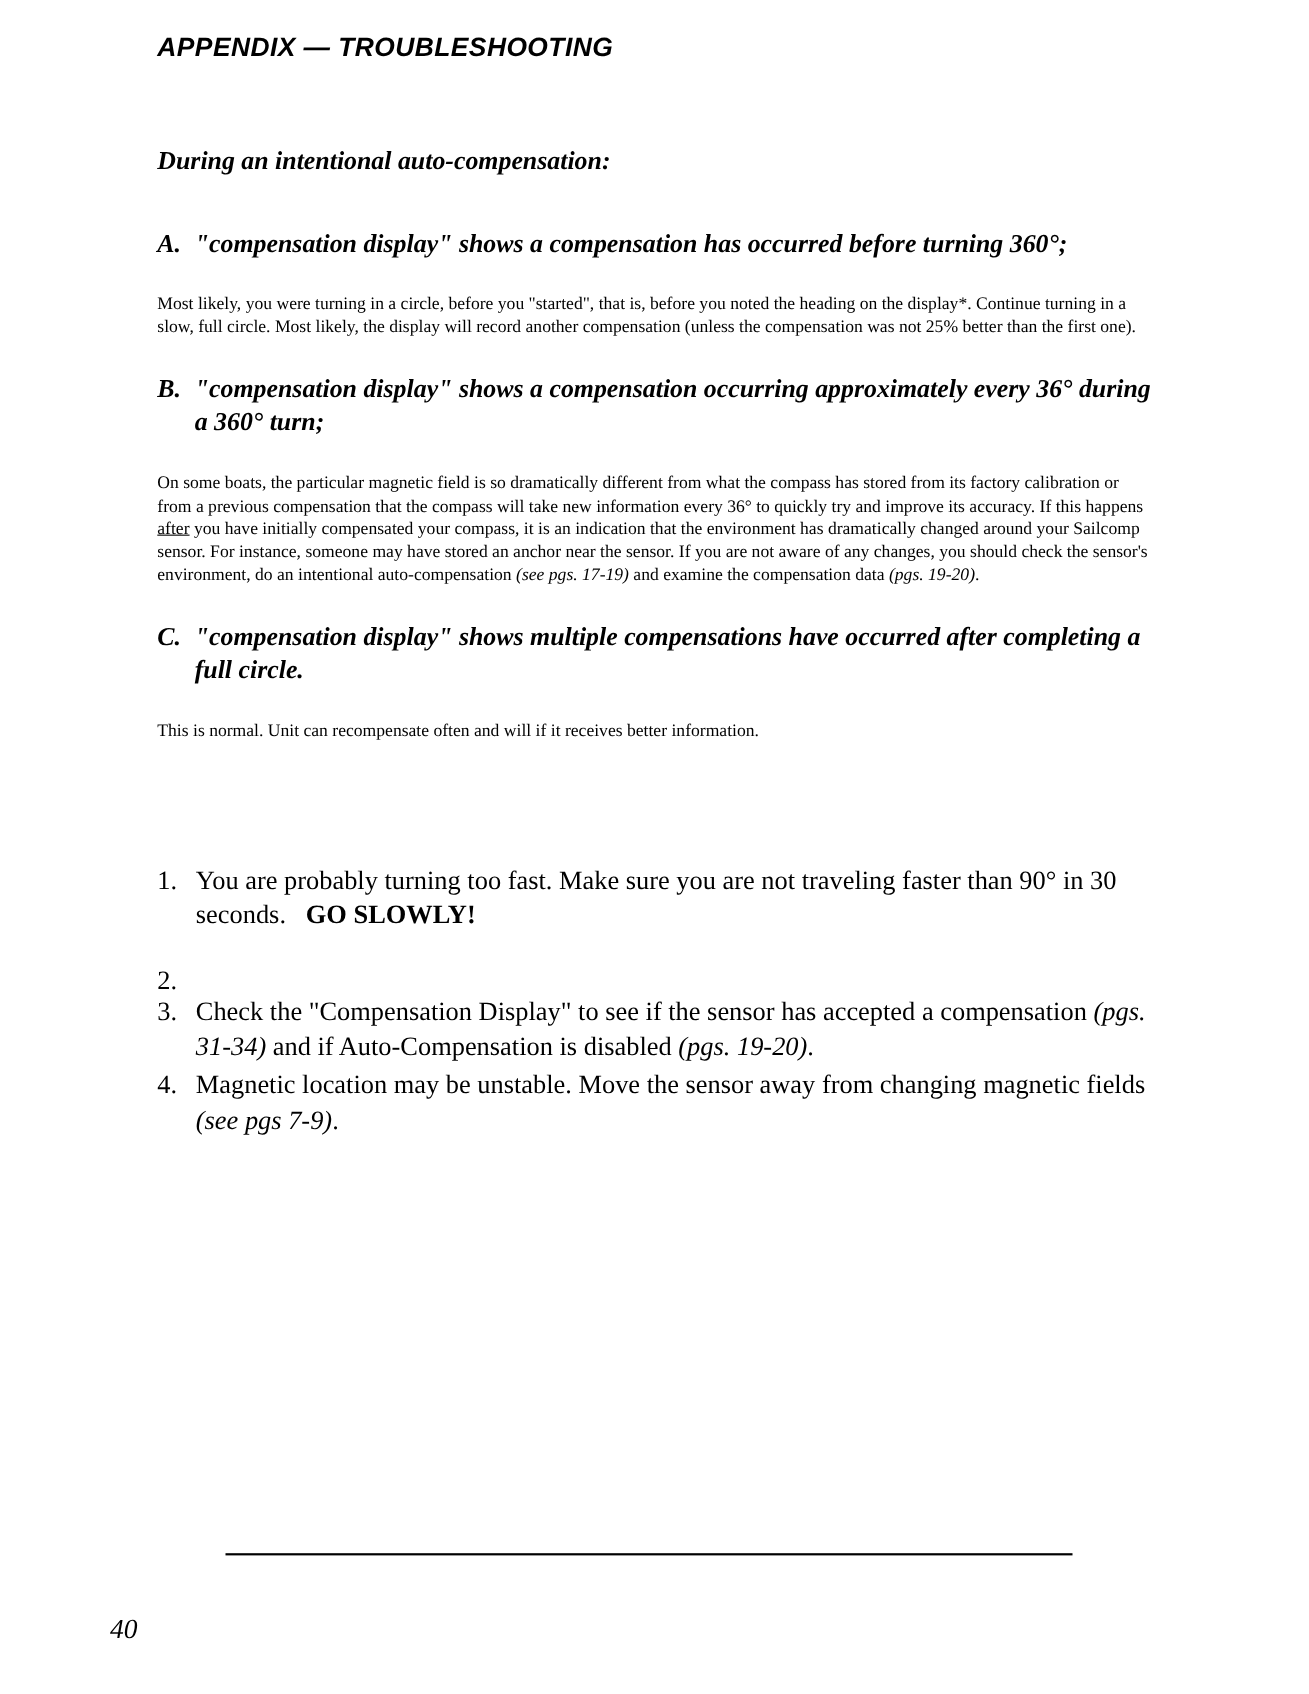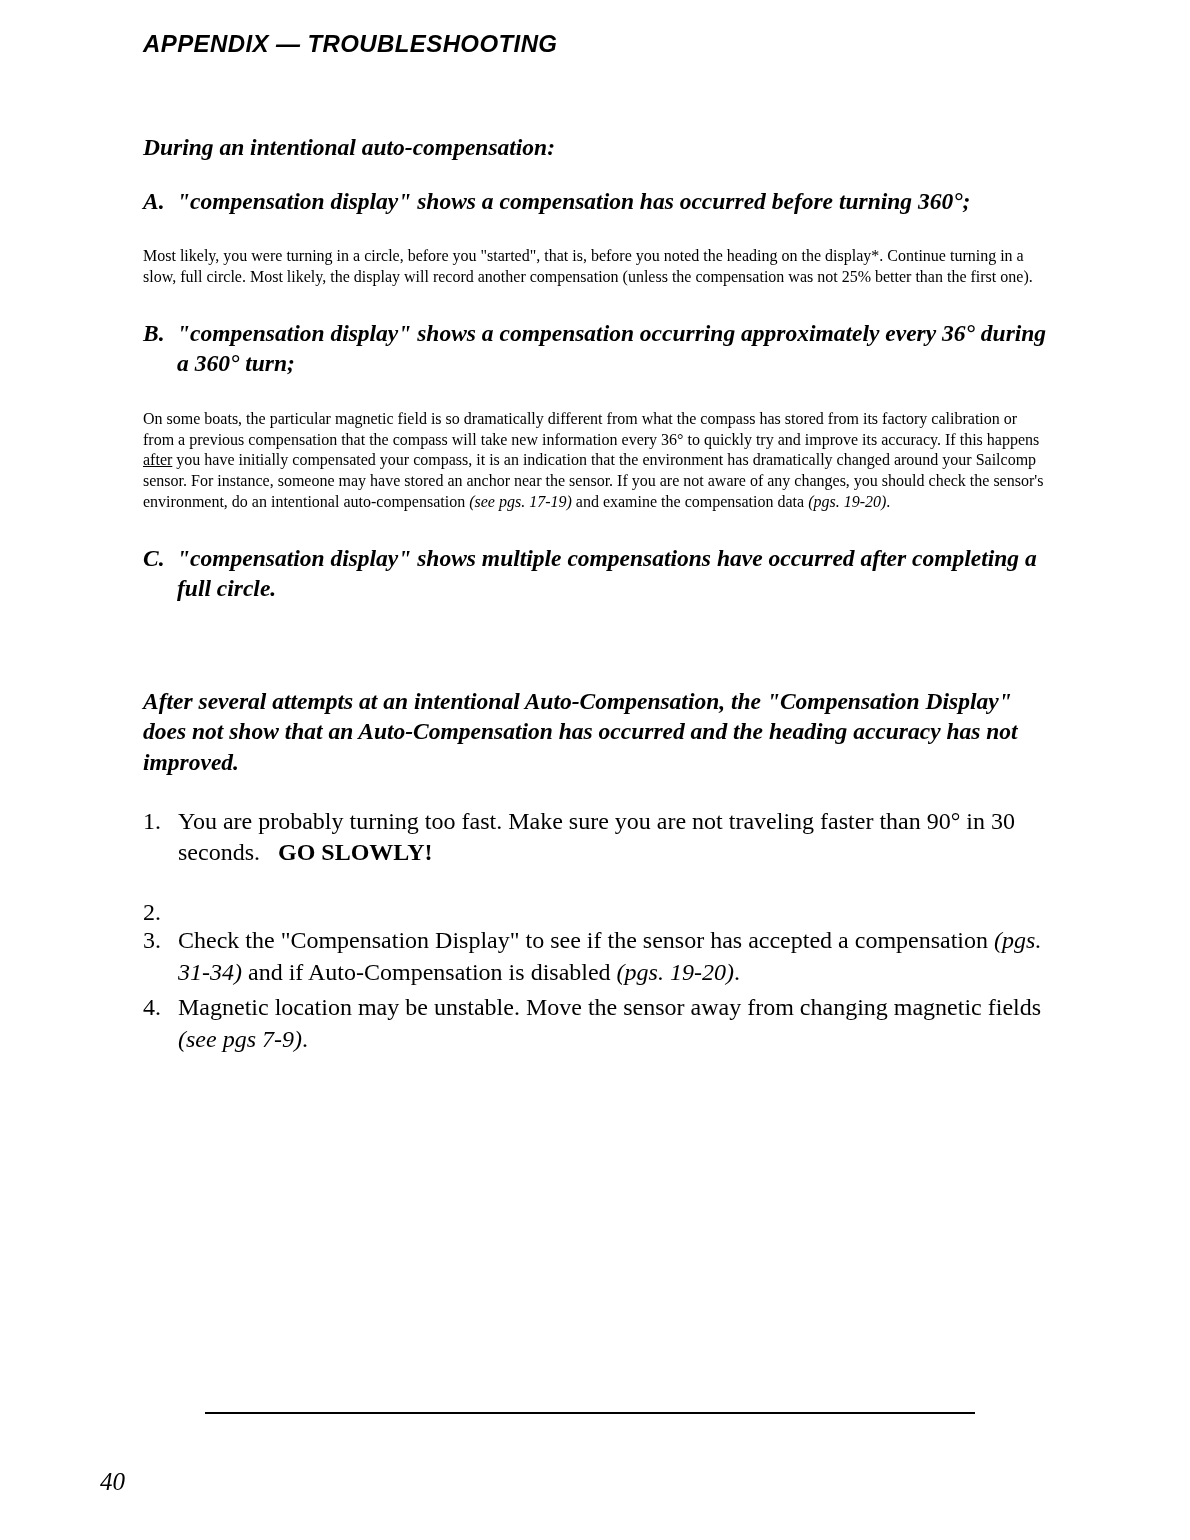--- a/index.html
+++ b/index.html
@@ -46,21 +46,21 @@
   
   .head {
     font-weight: bold;
     font-style: italic;
     font-size: 23.5px;
     line-height: 1.30;
     margin: 0;
   }
 
   .head-block {
-    margin-bottom: 23px;
+    margin-bottom: 44px;
   }
 
   
   p.body-text {
     font-size: 16px;
     line-height: 1.30;
     margin: 0 0 30px 0;
     text-align: left;
   }
 
@@ -161,24 +161,24 @@
       <span class="ltext">"compensation display" shows a compensation occurring approximately every 36° during a 360° turn;</span>
     </div>
 
     <p class="body-text"><span>On some boats, the particular magnetic field is so dramatically different from what the compass has stored from its factory calibration or from a previous compensation that the compass will take new information every 36° to quickly try and improve its accuracy. If this happens </span><span class="ul">after</span><span> you have initially compensated your compass, it is an indication that the environment has dramatically changed around your Sailcomp sensor.  For instance, someone may have stored an anchor near the sensor. If you are not aware of any changes, you should check the sensor's environment, do an intentional auto-compensation </span><em class="it">(see pgs. 17-19)</em><span> and examine the compensation data </span><em class="it">(pgs. 19-20)</em><span>.</span></p>
 
     <div class="lettered">
       <span class="marker">C.</span>
       <span class="ltext">"compensation display" shows multiple compensations have occurred after completing a full circle.</span>
     </div>
 
+    <p class="body-text">This is normal.  Unit can recompensate often and will if it receives better information.</p>
 
     <div class="gap-lg"></div>
 
-    <div class="head">After several attempts at an intentional Auto-Compensation, the "Compensation Display" does not show that an Auto-Compensation has occurred and the heading accuracy has not improved.</div>
 
     <div class="gap-md"></div>
 
     <div class="numbered">
       <span class="marker">1.</span><span>You are probably turning too fast. Make sure you are not traveling faster than 90° in 30 seconds. </span><span class="bold">GO SLOWLY!</span>
     </div>
 
     <div class="gap-md"></div>
 
     <div class="numbered">

